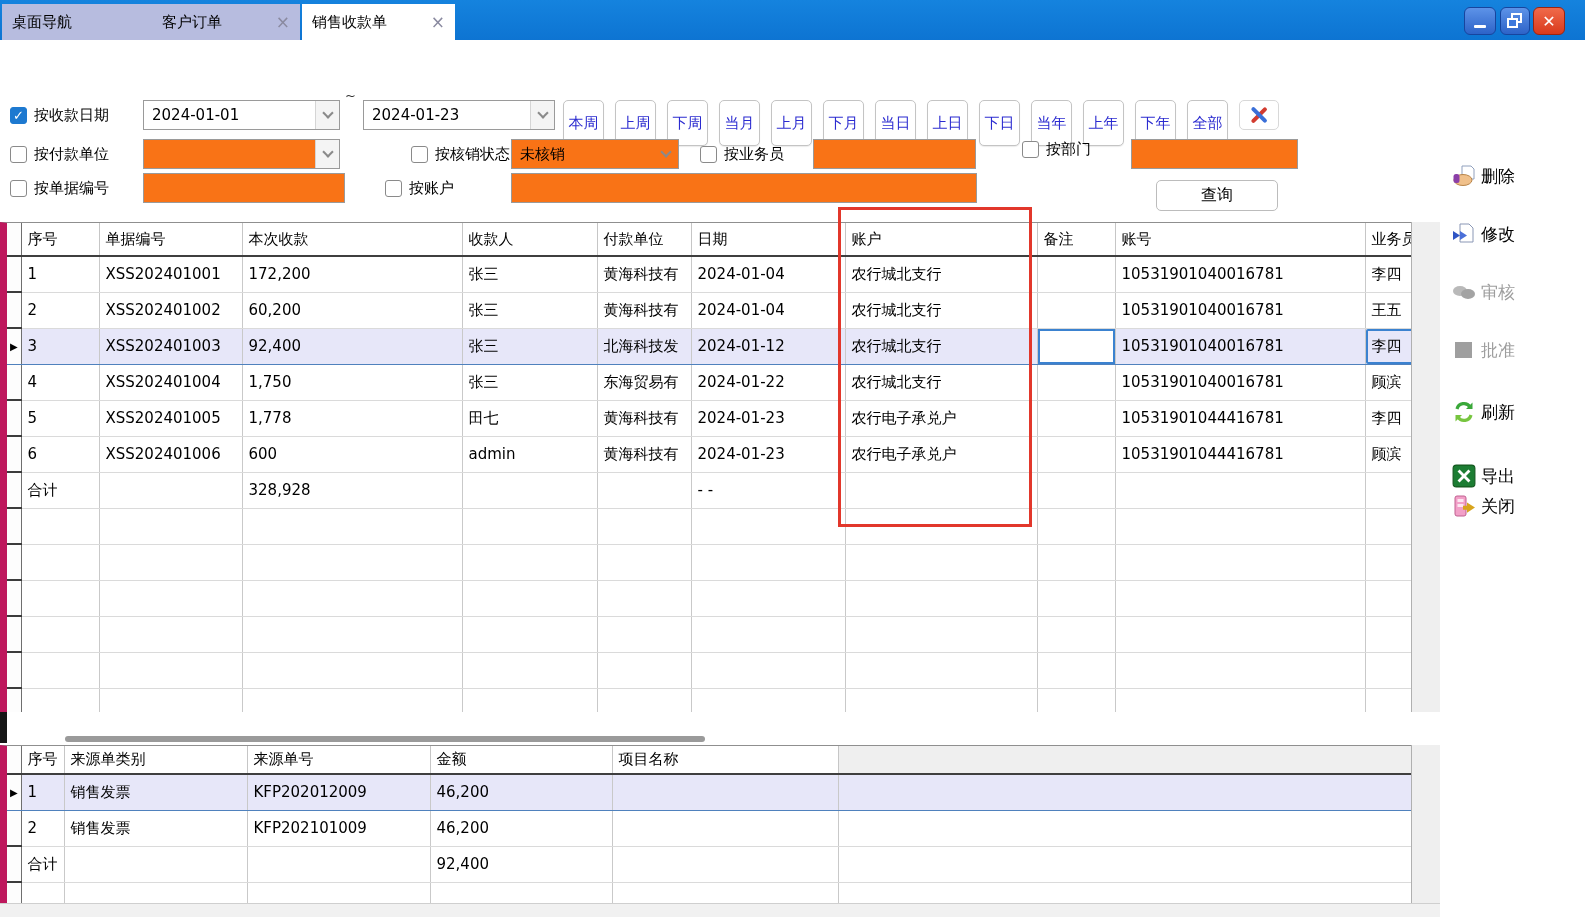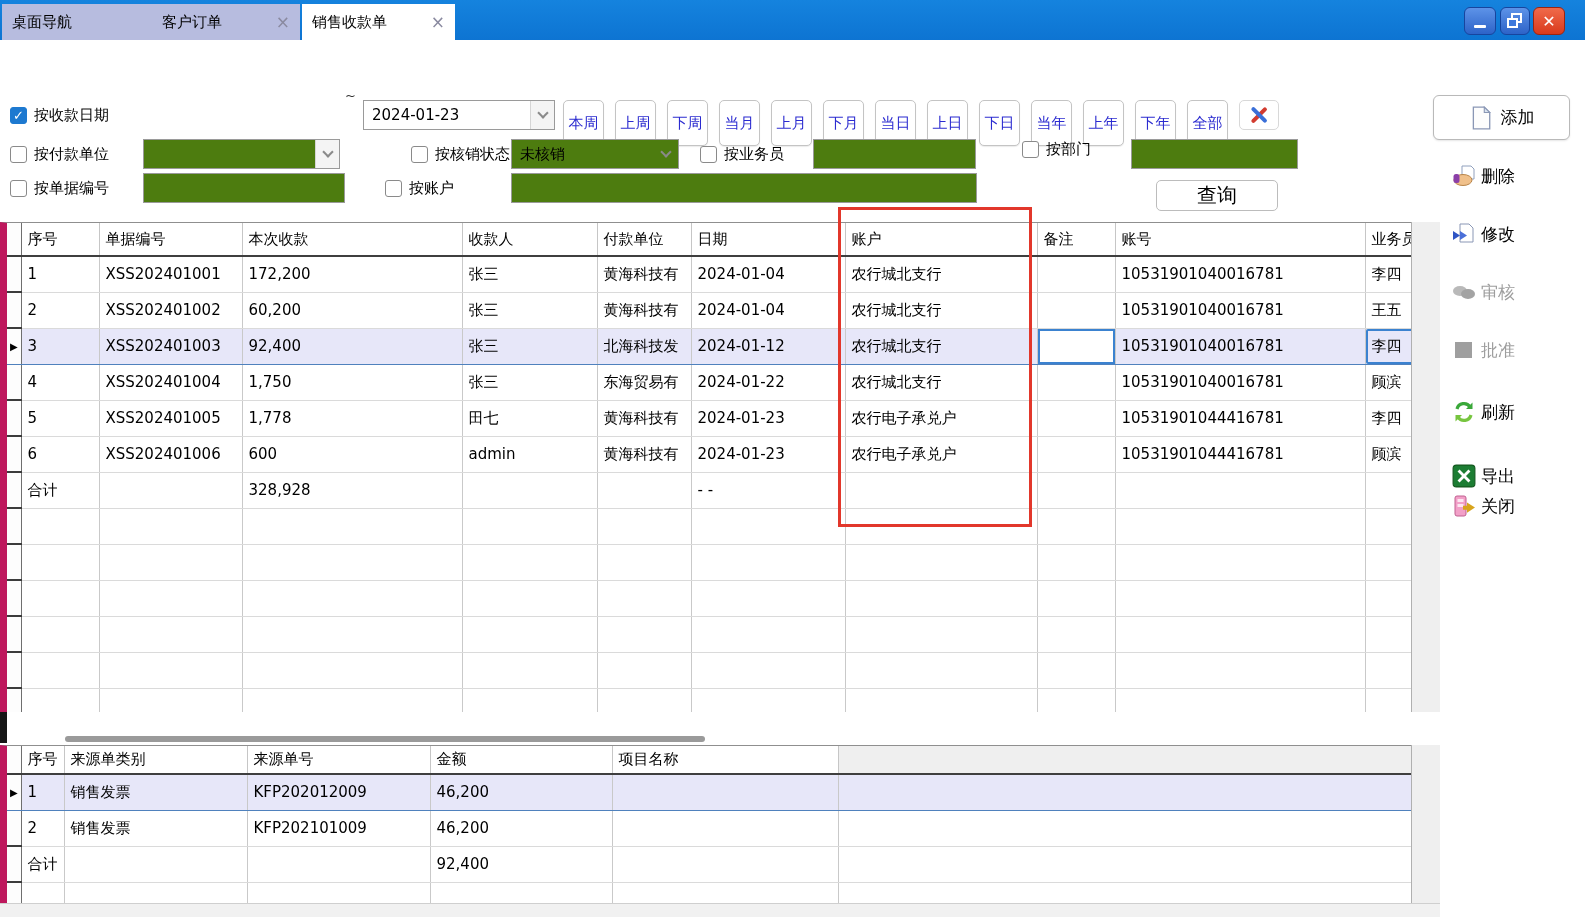--- a/index.html
+++ b/index.html
@@ -26,34 +26,34 @@
   
   .chkrow { position:absolute; display:flex; align-items:center; gap:7px; height:30px; }
   .cbox { width:17px; height:17px; border:1px solid #8a8a8a; border-radius:3px; background:#fff;
     display:inline-flex; align-items:center; justify-content:center; flex:none; }
   .cbox.checked { background:#1d79d0; border-color:#1d79d0; color:#fff; font-size:13px; font-weight:bold; }
   .combo { position:absolute; height:30px; border:1px solid #9a9a9a; background:#fff;
     display:flex; align-items:center; }
   .combo .val { padding-left:8px; flex:1; white-space:nowrap; overflow:hidden; }
   .combo .arrowbox { width:24px; height:100%; border-left:1px solid #d5d5d5; background:#f4f4f4;
     display:flex; align-items:center; justify-content:center; }
-  .combo.cyan, .input.cyan { background:#4d7c0f; }
+  .combo.cyan, .input.cyan { background:#f97316; }
   .combo.cyan .arrowbox { background:transparent; border-left:none; }
   .chev { width:8px; height:8px; border-right:2px solid #8a8a8a; border-bottom:2px solid #8a8a8a;
     transform:rotate(45deg); margin-bottom:4px; }
   .input { position:absolute; height:30px; border:1px solid #9a9a9a; }
   .tilde { position:absolute; left:345px; top:88px; font-size:13px; color:#333; }
   .qbtns { position:absolute; left:563px; top:100px; display:flex; gap:11px; }
   .qbtn { width:41px; height:46px; border:1px solid #c4c4c4; border-radius:5px; background:#fff;
     color:#2b2bd0; font-size:15px; display:flex; align-items:center; justify-content:center;
     cursor:pointer; white-space:nowrap; box-shadow:0 1px 1px rgba(0,0,0,.08); }
   .toolbtn { width:40px; height:30px; border:1px solid #d8d8d8; border-radius:5px; background:#fff;
     display:flex; align-items:center; justify-content:center; cursor:pointer; }
   .querybtn { position:absolute; left:1156px; top:180px; width:122px; height:31px;
-    border:1px solid #bcbcbc; border-radius:5px; background:#fff; font-size:20px;
+    border:1px solid #bcbcbc; border-radius:5px; background:#fff; font-size:16px;
     display:flex; align-items:center; justify-content:center; cursor:pointer; }
   
   .tblwrap { position:absolute; left:0; overflow:hidden; border-top:1px solid #8f8f8f; border-left:7px solid #be185d; }
   table { border-collapse:collapse; table-layout:fixed; width:1411px; }
   th, td { font-weight:normal; text-align:left; padding:0 0 0 6px; white-space:nowrap;
     overflow:hidden; font-size:15px; }
   thead th { height:33px; border-bottom:2px solid #3f3f3f; border-right:1px solid #c6c6c6; background:#fff; }
   tbody td { height:36px; border-bottom:1px solid #dadada; border-right:1px solid #c9c9c9; background:#fff; }
   td.strip, th.strip { padding:0; border-right:1px solid #6f6f6f; border-bottom:2px solid #3c3c3c;
     background:#fdfdfd; text-align:center; }
@@ -111,20 +111,26 @@
     </div>
     <div class="winbtn red" style="left:1533px; width:32px;">
       <span class="xglyph">✕</span>
     </div>
   </div>
 
   <div class="chkrow" style="left:10px; top:100px;">
     <span class="cbox checked">✓</span>
     <span>按收款日期</span>
   </div>
+  <div class="combo" style="left:143px; top:100px; width:197px;">
+    <span class="val">2024-01-01</span>
+    <span class="arrowbox">
+        <span class="chev"></span>
+      </span>
+  </div>
   <span class="tilde">~</span>
   <div class="combo" style="left:363px; top:100px; width:192px;">
     <span class="val">2024-01-23</span>
     <span class="arrowbox">
         <span class="chev"></span>
       </span>
   </div>
   <div class="qbtns">
     <button class="qbtn">本周</button>
     <button class="qbtn">上周</button>
@@ -458,27 +464,20 @@
             <td></td>
             <td></td>
             <td></td>
           </tr>
         </tbody>
     </table>
   </div>
   <div class="vscroll" style="left:1411px; top:745px; height:158px;"></div>
   <div class="bottombar"></div>
 
-  <div class="side-add">
-    <svg class="icon22" viewBox="0 0 22 22">
-      <path d="M4 1h10l5 5v15H4z" fill="#fdfdfd" stroke="#8a97b5" stroke-width="1.2"></path>
-      <path d="M14 1l5 5h-5z" fill="#dbe4f0" stroke="#8a97b5"></path>
-    </svg>
-    <span>添加</span>
-  </div>
 
   <div class="side-item" style="top:158px;">
     <svg class="icon22" viewBox="0 0 24 24">
       <path d="M10 2h9l3 3v10H10z" fill="#fff" stroke="#90a0bd"></path>
       <ellipse cx="11" cy="16" rx="9" ry="5.5" fill="#f0c08a" stroke="#b8854a"></ellipse>
       <rect x="1.5" y="10" width="6" height="9" rx="2.5" fill="#8b3fa8"></rect>
     </svg>
     <span>删除</span>
   </div>
 

